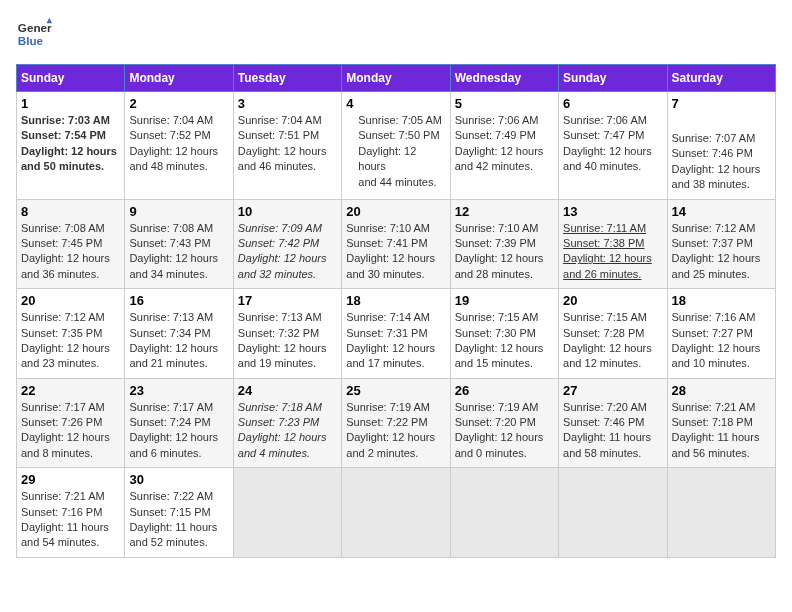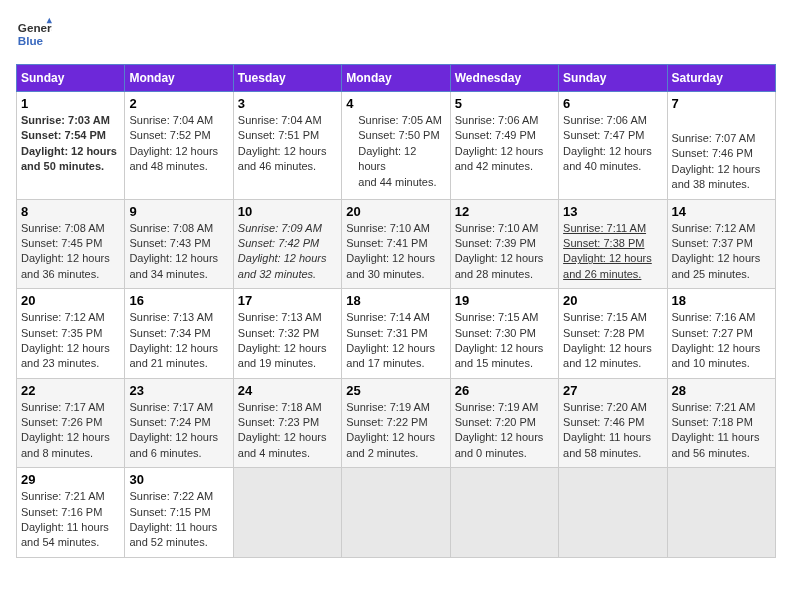--- a/index.html
+++ b/index.html
@@ -270,21 +270,21 @@
         </td>
         <td>
           <span class="day-num">23</span>
           <div class="day-info" style="white-space: pre-line;">Sunrise: 7:17 AM
 Sunset: 7:24 PM
 Daylight: 12 hours
 and 6 minutes.</div>
         </td>
         <td>
           <span class="day-num">24</span>
-          <div class="day-info" style="white-space: pre-line;">Sunrise: 7:18 AM
+          <div class="day-info" style="white-space: pre-line; font-style: italic;">Sunrise: 7:18 AM
 Sunset: 7:23 PM
 Daylight: 12 hours
 and 4 minutes.</div>
         </td>
         <td>
           <span class="day-num">25</span>
           <div class="day-info" style="white-space: pre-line;">Sunrise: 7:19 AM
 Sunset: 7:22 PM
 Daylight: 12 hours
 and 2 minutes.</div>

